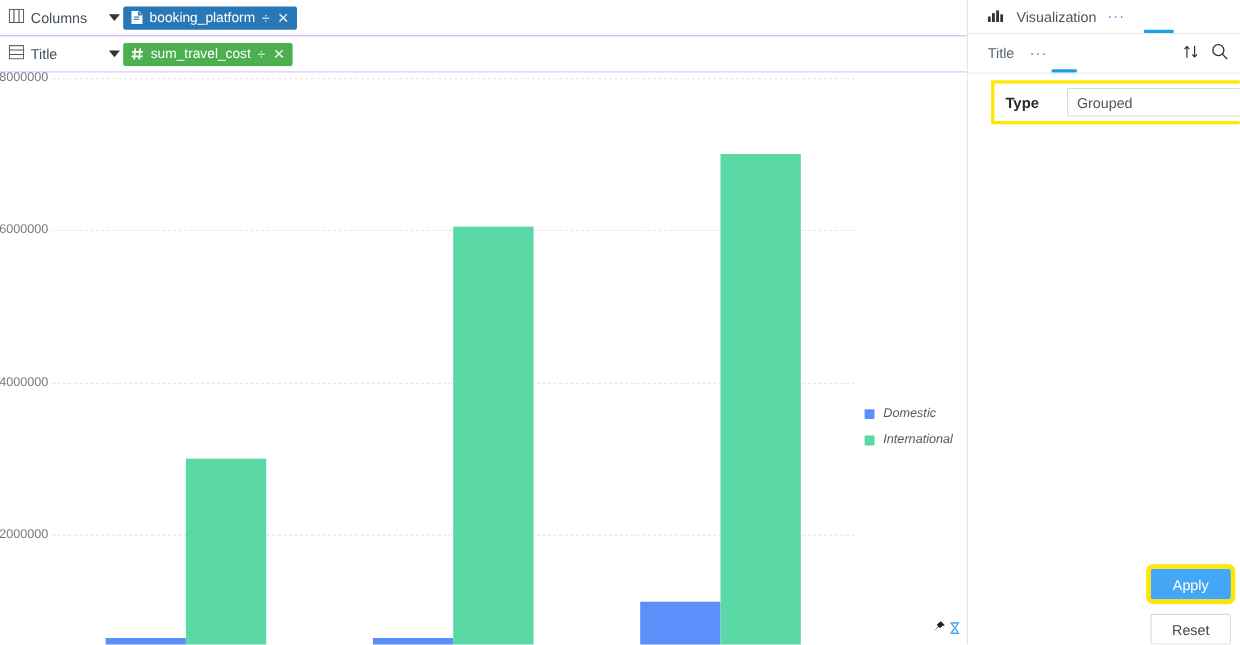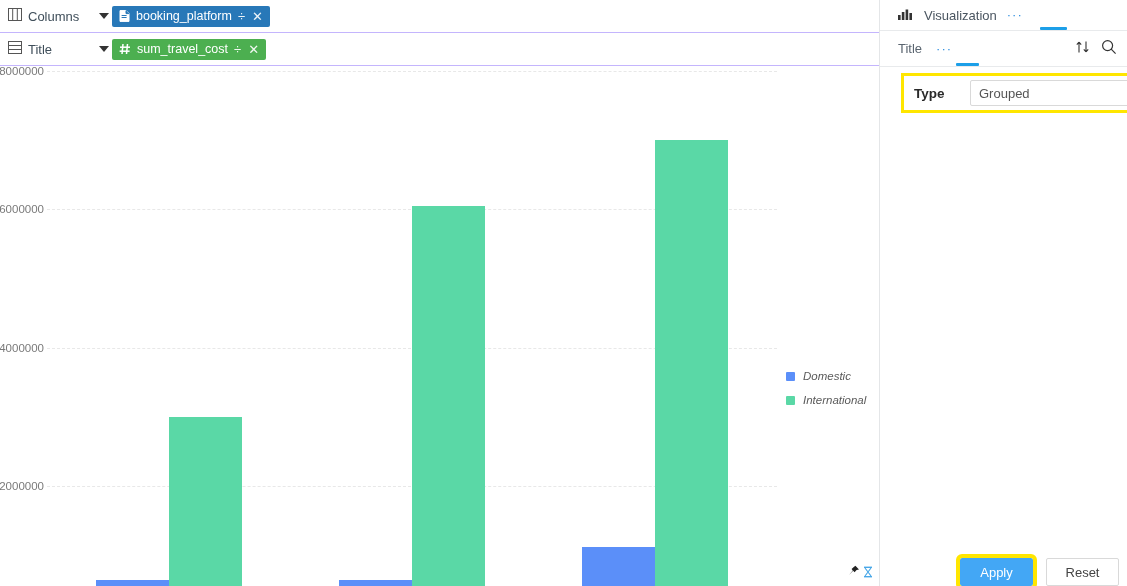--- a/index.html
+++ b/index.html
@@ -124,21 +124,21 @@
     font-size: 13px; color: #555; cursor: pointer;
   }
   .chev {
     position: absolute; right: 8px; top: 50%; width: 8px; height: 8px;
     border-right: 1.4px solid #b0b0b0; border-bottom: 1.4px solid #b0b0b0;
     transform: translateY(-70%) rotate(45deg);
   }
 
   .footer-btns {
     position: absolute; right: 8px; bottom: 0px;
-    display: flex; align-items: flex-end; gap: 13px;
+    display: flex; align-items: flex-end; gap: 13px; flex-direction: column;
   }
   .btn {
     height: 28px; min-width: 73px; border-radius: 2px;
     display: flex; align-items: center; justify-content: center;
     font-size: 13px; cursor: pointer;
   }
   .btn.apply { background: #43a7f5; color: #fff; outline: 4px solid #ffe600; }
   .btn.reset { background: #fff; color: #444; border: 1px solid #d9d9d9; }
 </style>
 </head>

